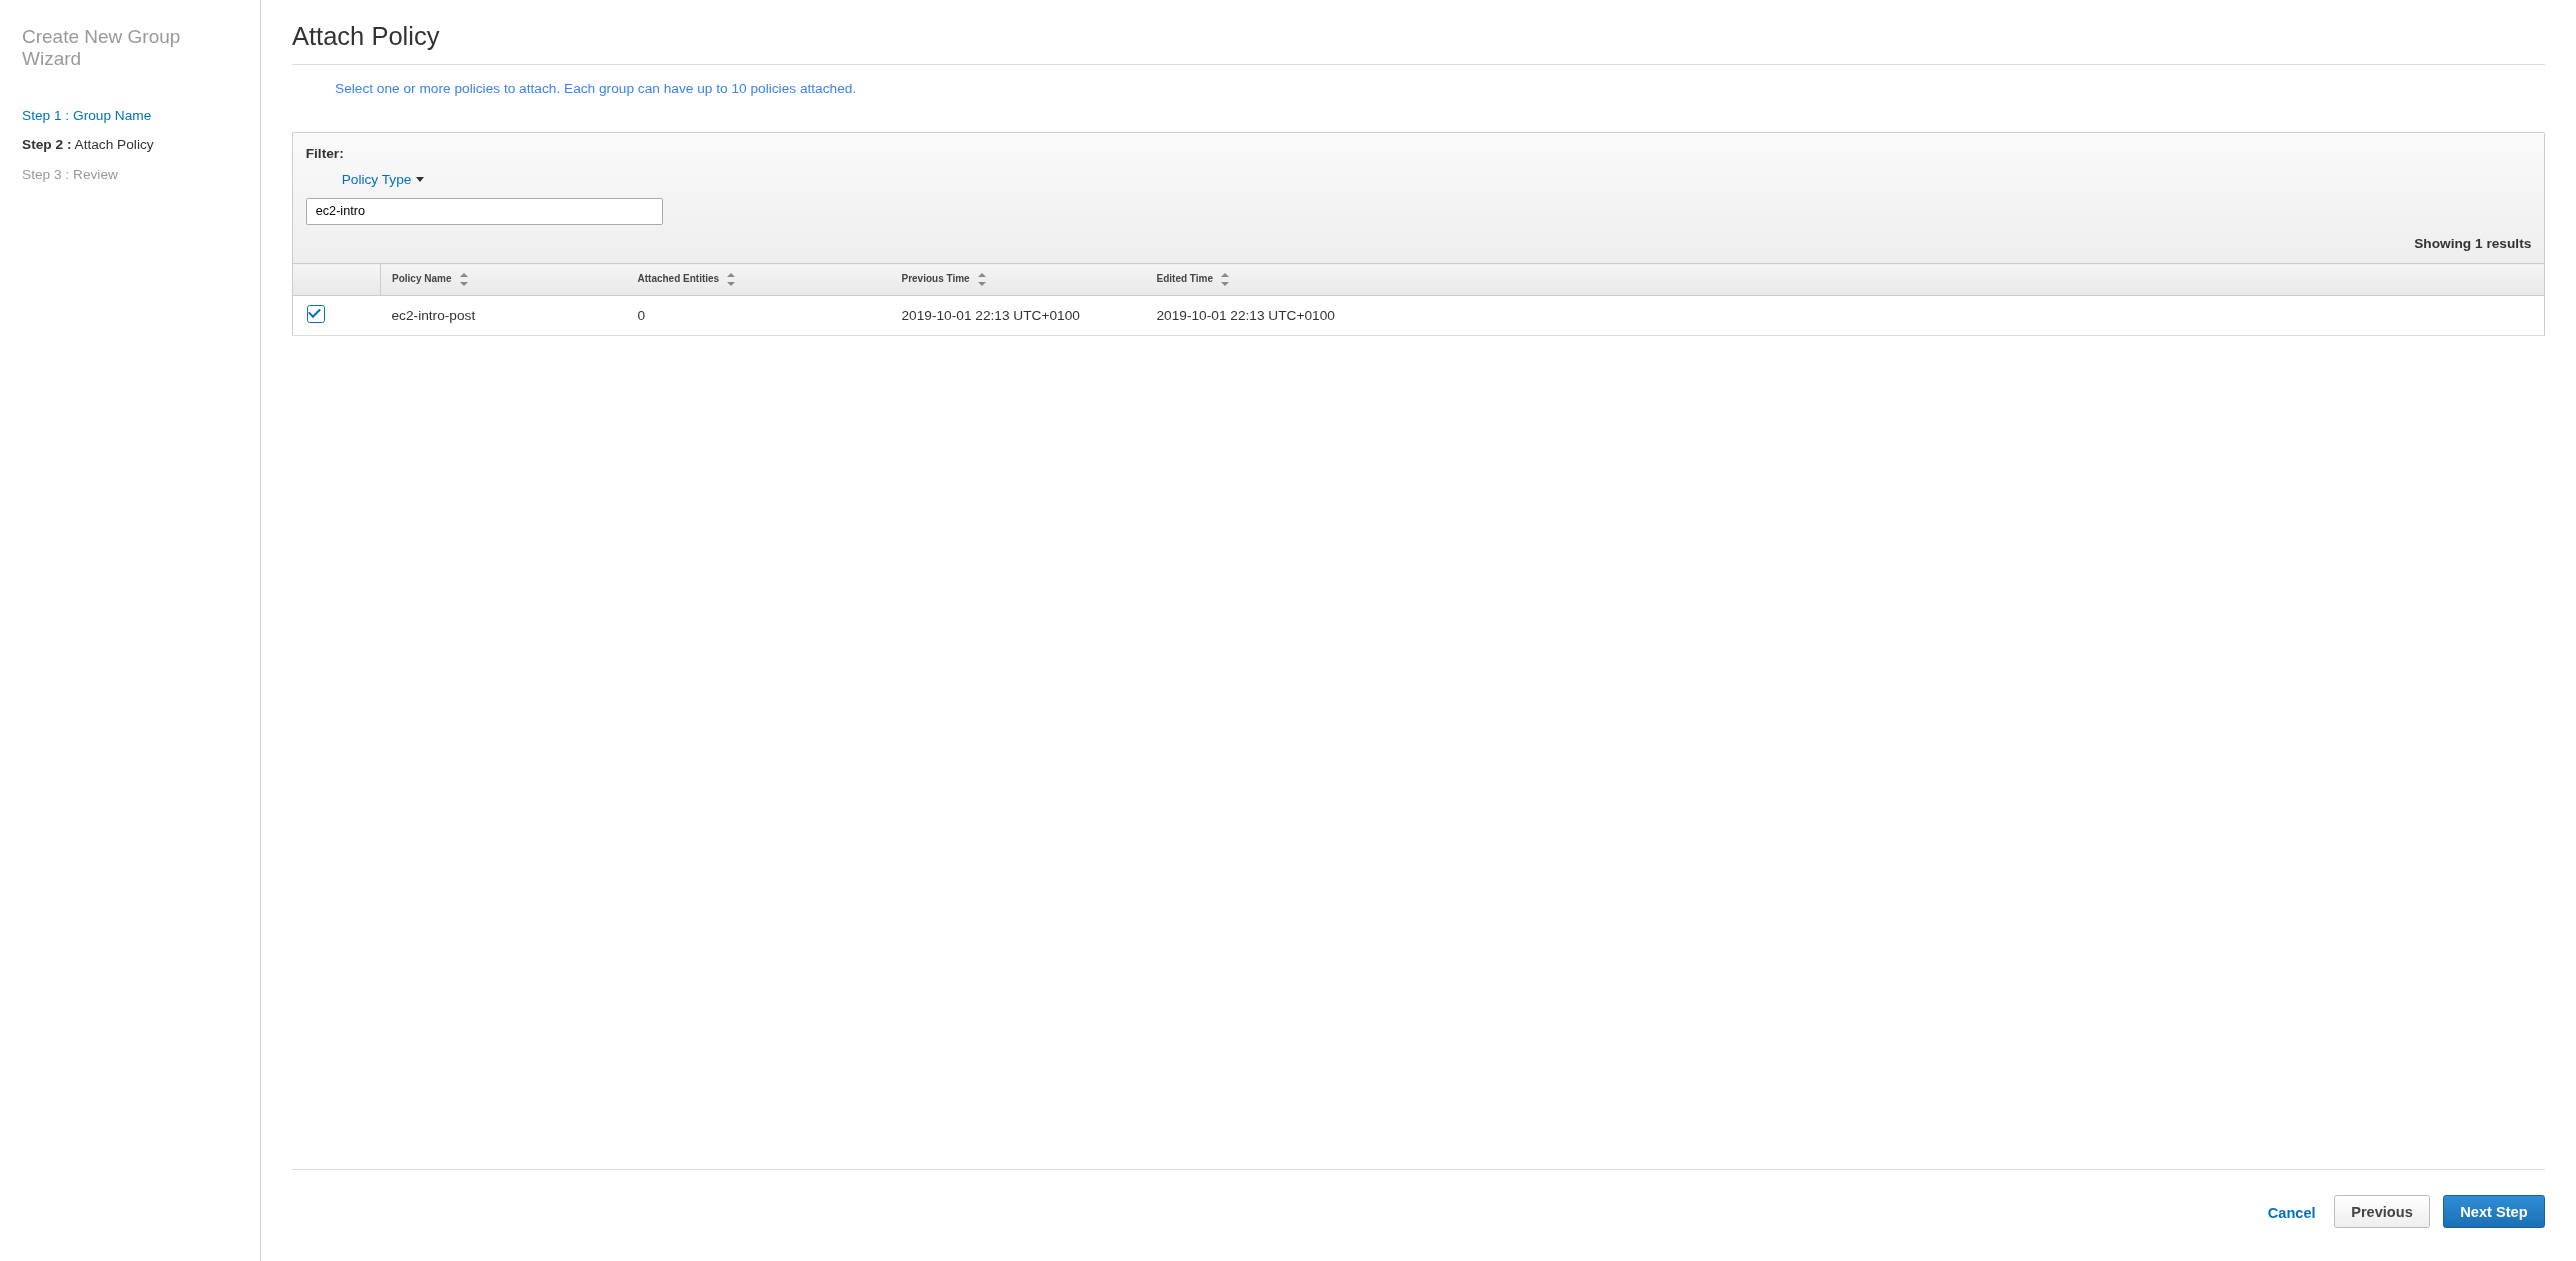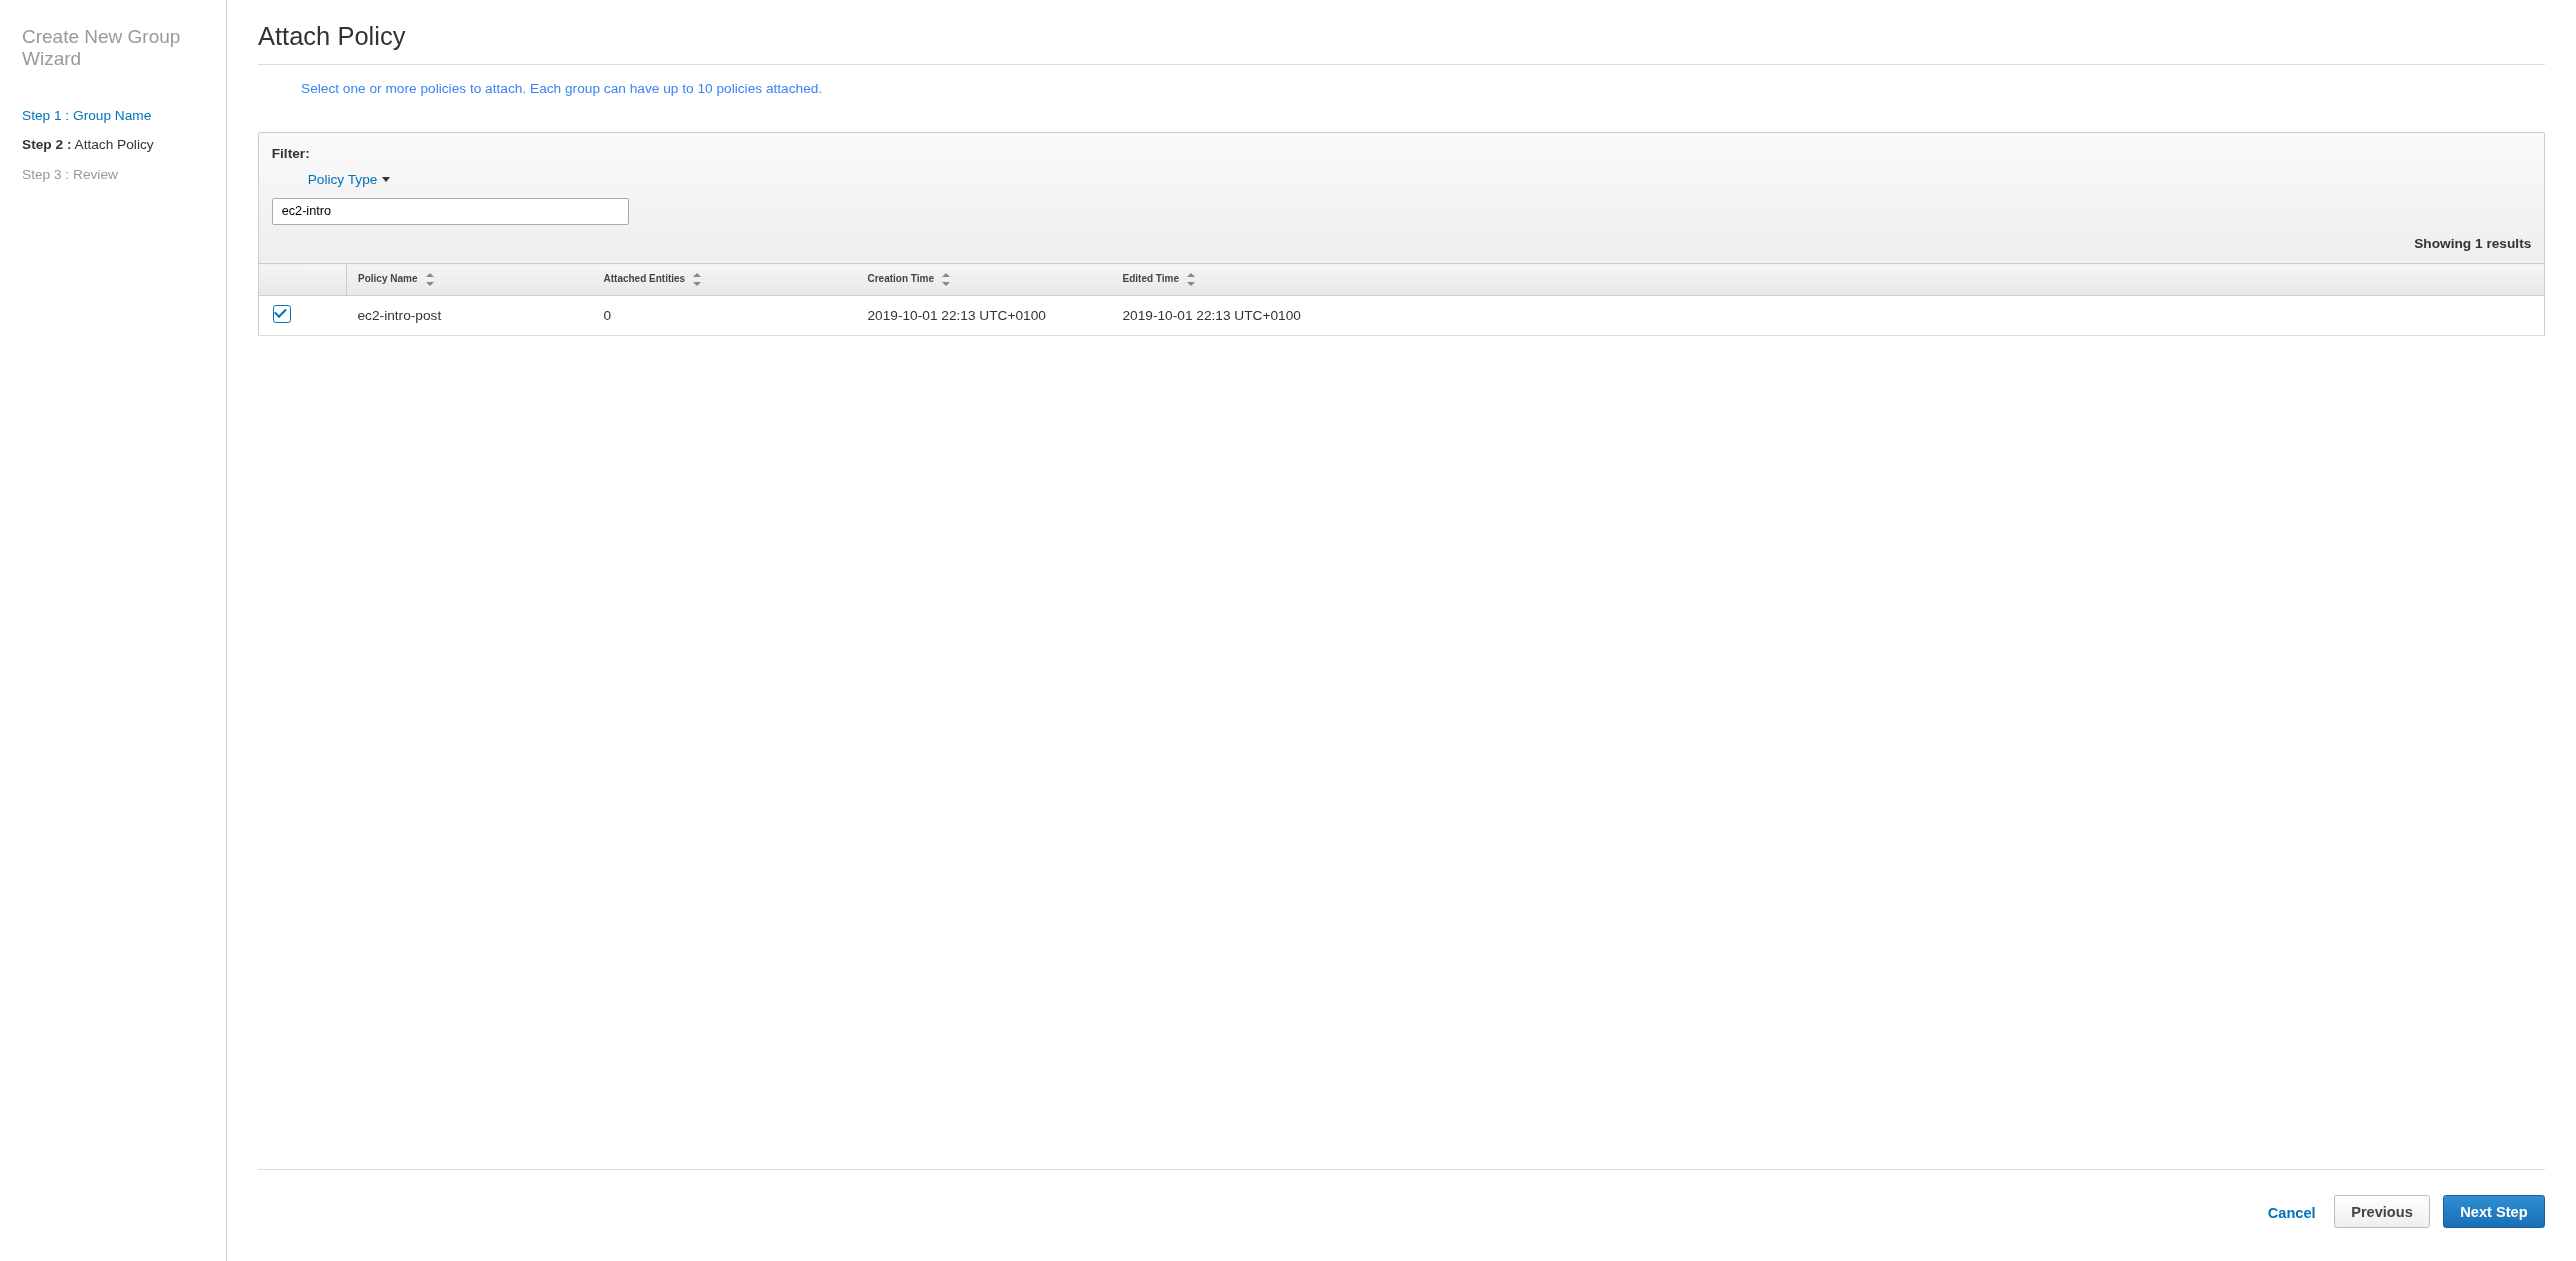--- a/index.html
+++ b/index.html
@@ -11,21 +11,21 @@
       font-family: "Helvetica Neue", Helvetica, Arial, sans-serif;
       font-size: 12.7px;
       color: #333;
       background: #fff;
     }
     .container {
       display: flex;
       min-height: 100vh;
     }
     .sidebar {
-      width: 227px;
+      width: 261px;
       padding: 25.5px 22px;
       border-right: 0.9px solid #d5d5d5;
     }
     .sidebar-title {
       font-size: 19px;
       color: #999;
       font-weight: 400;
       margin-bottom: 31px;
     }
     .step-list {
@@ -292,21 +292,21 @@
           <th class="expand-col"></th>
           <th class="sortable">
             <span>Policy Name</span>
             <span class="sort-icon"></span>
           </th>
           <th class="sortable">
             <span>Attached Entities</span>
             <span class="sort-icon"></span>
           </th>
           <th class="sortable">
-            <span>Creation Time</span>
+            <span>Previous Time</span>
             <span class="sort-icon"></span>
           </th>
           <th class="sortable">
             <span>Edited Time</span>
             <span class="sort-icon"></span>
           </th>
         </tr>
       </thead>
       <tbody>
         <tr>

